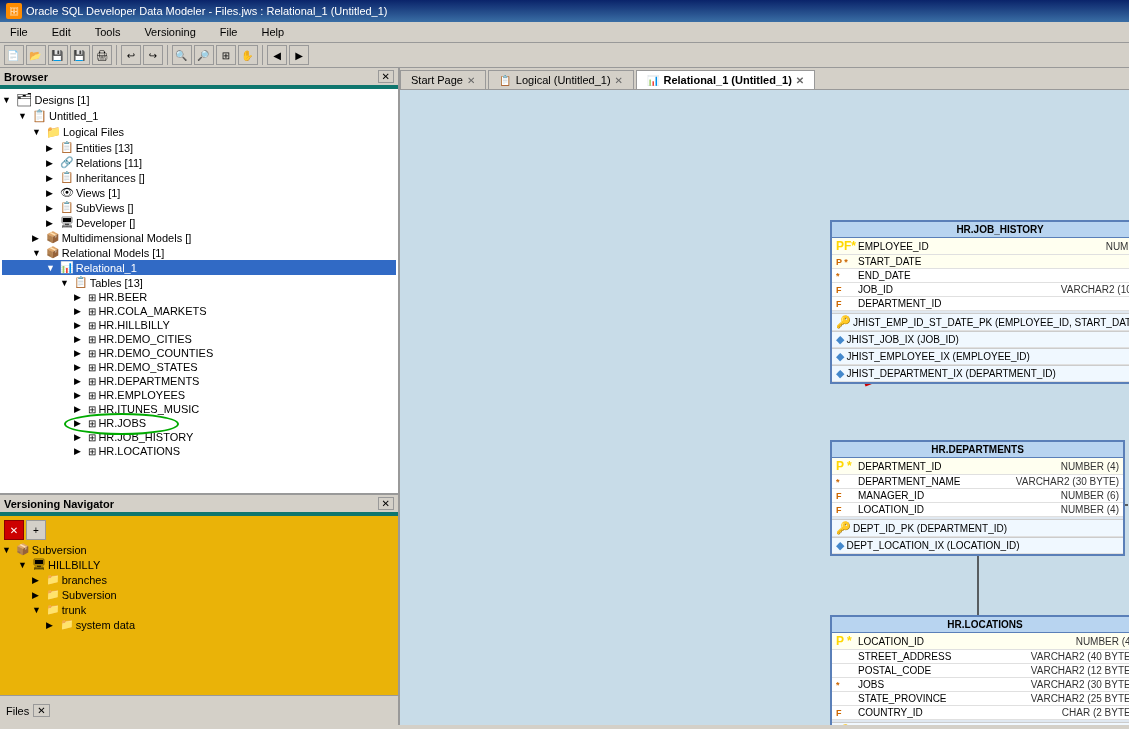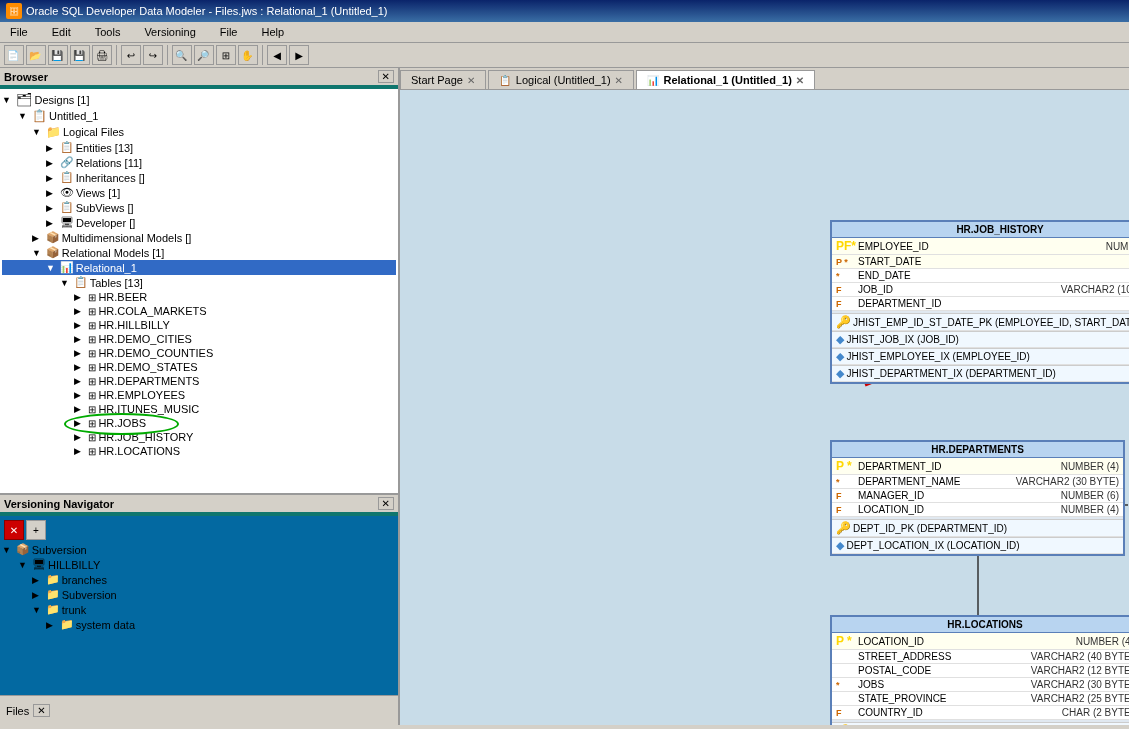--- a/index.html
+++ b/index.html
@@ -28,21 +28,21 @@
     .browser-panel { flex: 1; background: white; border-bottom: 2px solid #999; overflow: auto; }
     .panel-header { background: #d4d0c8; border-bottom: 4px solid #0f766e; padding: 2px 4px; display: flex; align-items: center; justify-content: space-between; font-size: 11px; }
     .panel-title { font-size: 11px; font-weight: bold; }
     .tree { padding: 2px; }
     .tree-item { padding: 1px 0; cursor: pointer; display: flex; align-items: center; gap: 2px; white-space: nowrap; }
     .tree-item.selected { background: #316ac5; color: white; }
     .tree-indent { display: inline-block; }
     .expand-icon { font-size: 9px; width: 12px; display: inline-block; cursor: pointer; }
     
     
-    .versioning-panel { height: 200px; background: #0369a1; overflow: auto; }
+    .versioning-panel { height: 200px; background: #eab308; overflow: auto; }
     
     
     .files-panel { height: 30px; background: #d4d0c8; border-top: 1px solid #999; display: flex; align-items: center; padding: 2px 6px; }
     
     
     .diagram-area { flex: 1; background: #c8dce8; overflow: hidden; position: relative; }
     
     
     .tabs { display: flex; background: #d4d0c8; border-bottom: 1px solid #999; padding-top: 2px; }
     .tab { padding: 3px 10px; font-size: 11px; border: 1px solid #999; border-bottom: none; background: #d4d0c8; cursor: pointer; margin-right: 2px; display: flex; align-items: center; gap: 4px; }

